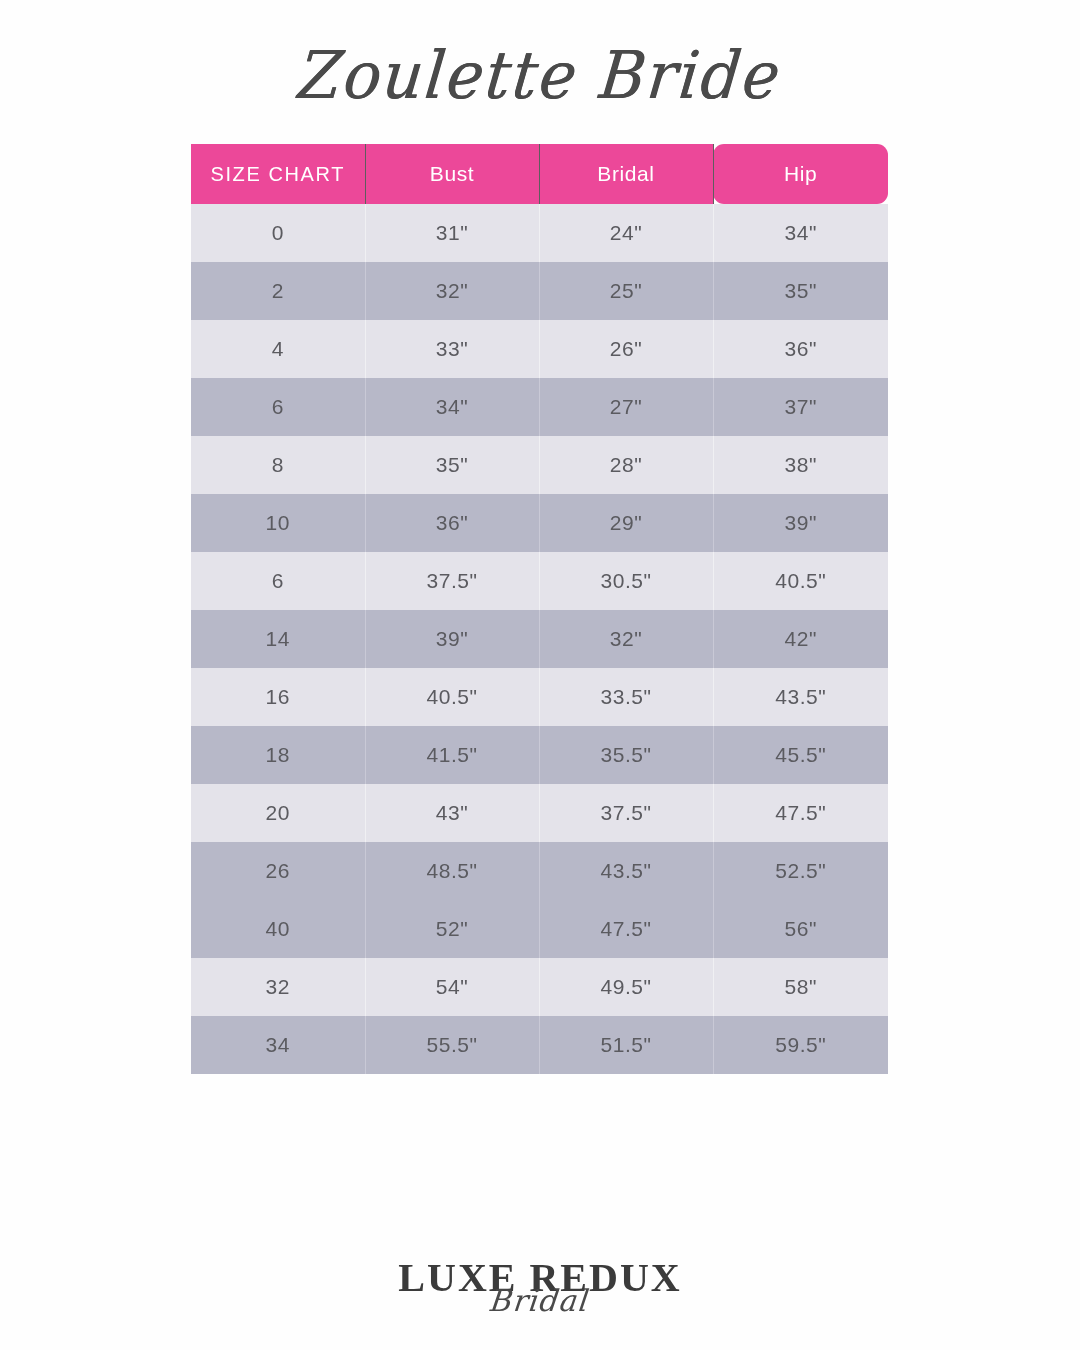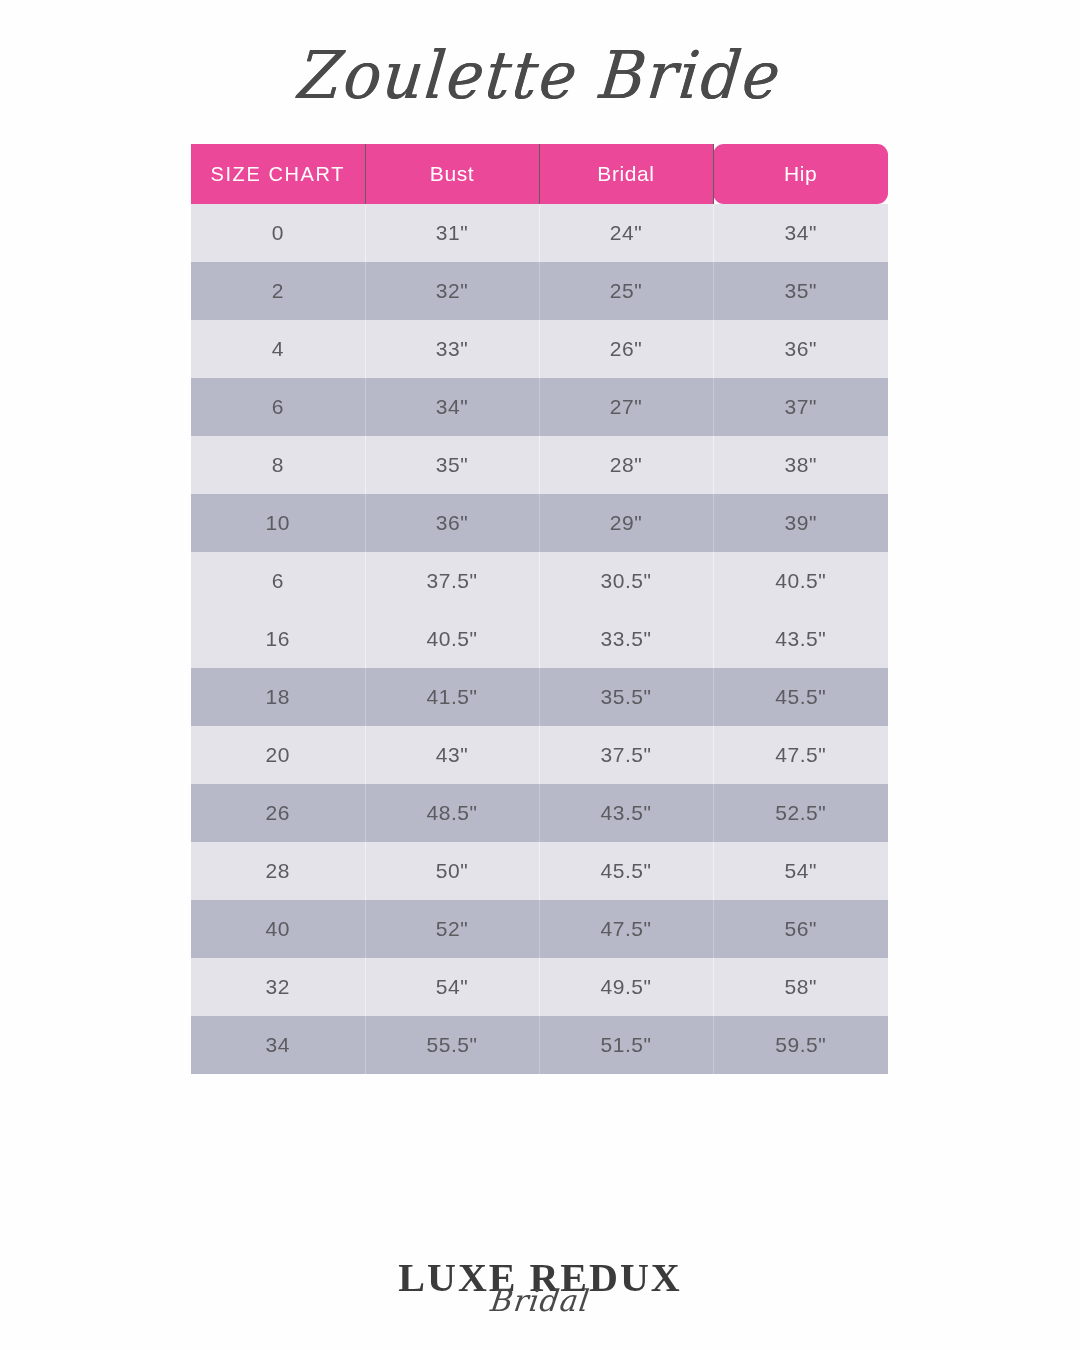--- a/index.html
+++ b/index.html
@@ -188,20 +188,26 @@
           <td>36"</td>
           <td>29"</td>
           <td>39"</td>
         </tr>
         <tr class="band-light">
           <td>6</td>
           <td>37.5"</td>
           <td>30.5"</td>
           <td>40.5"</td>
         </tr>
+        <tr class="band-dark">
+          <td>14</td>
+          <td>39"</td>
+          <td>32"</td>
+          <td>42"</td>
+        </tr>
         <tr class="band-light">
           <td>16</td>
           <td>40.5"</td>
           <td>33.5"</td>
           <td>43.5"</td>
         </tr>
         <tr class="band-dark">
           <td>18</td>
           <td>41.5"</td>
           <td>35.5"</td>
@@ -212,26 +218,20 @@
           <td>43"</td>
           <td>37.5"</td>
           <td>47.5"</td>
         </tr>
         <tr class="band-dark">
           <td>26</td>
           <td>48.5"</td>
           <td>43.5"</td>
           <td>52.5"</td>
         </tr>
-        <tr class="band-light">
-          <td>28</td>
-          <td>50"</td>
-          <td>45.5"</td>
-          <td>54"</td>
-        </tr>
         <tr class="band-dark">
           <td>40</td>
           <td>52"</td>
           <td>47.5"</td>
           <td>56"</td>
         </tr>
         <tr class="band-light">
           <td>32</td>
           <td>54"</td>
           <td>49.5"</td>

